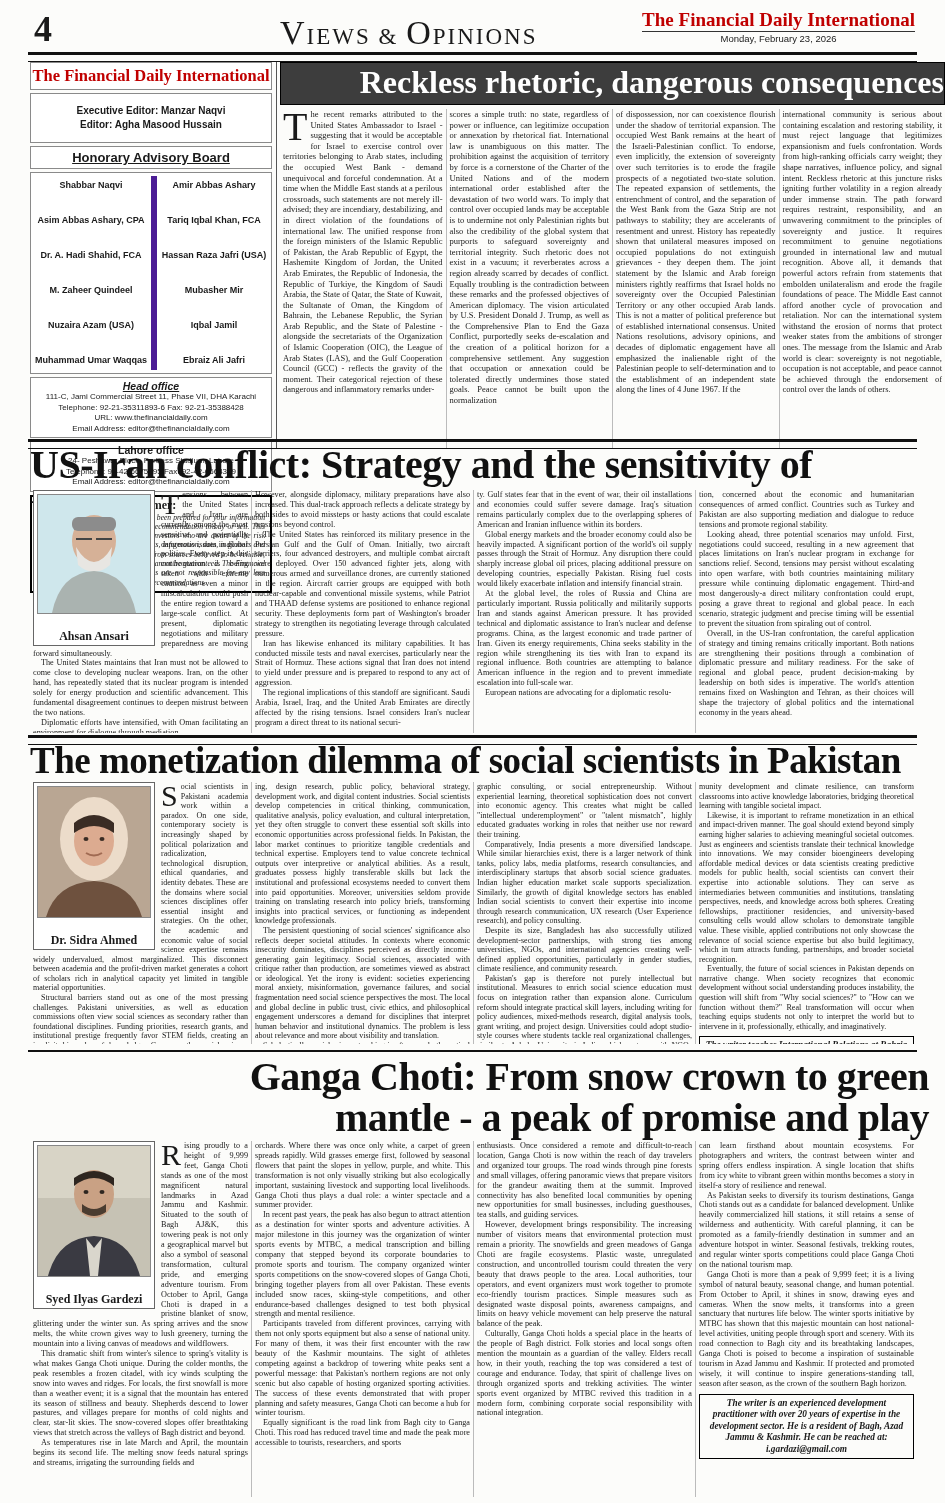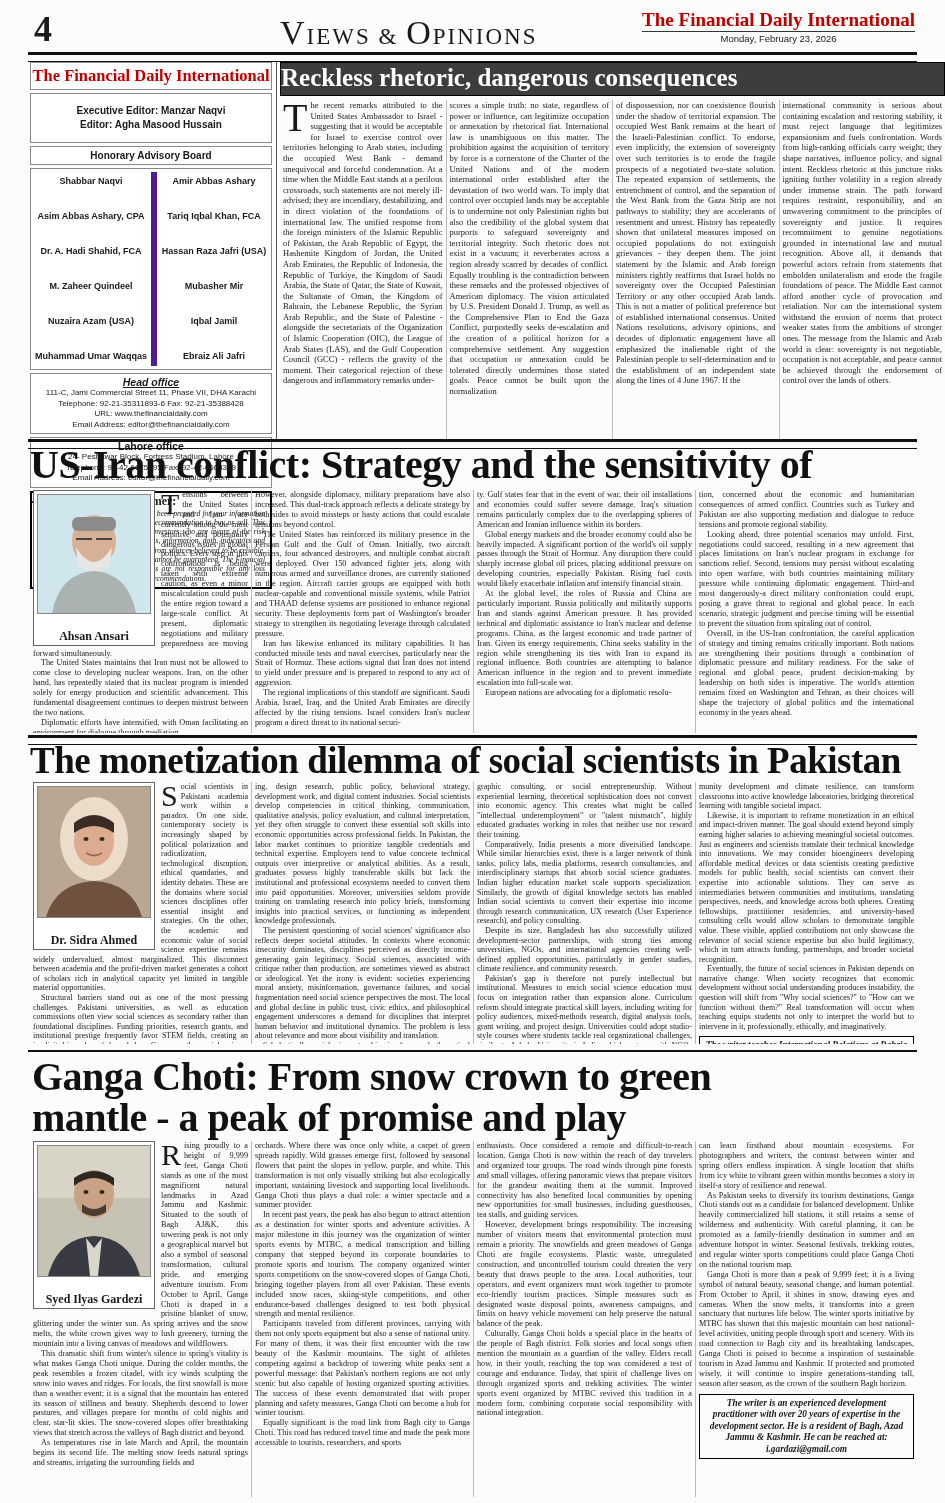--- a/index.html
+++ b/index.html
@@ -16,35 +16,35 @@
             border-top:1px solid #333;margin-top:1px;padding-top:1px;}
   .rule-double{position:absolute;left:28px;width:889px;height:6px;
                border-top:3px solid #111;border-bottom:1px solid #111;}
   .r1{top:52px;} .r2{top:439px;} .r3{top:735px;} .r4{top:1050px;height:3px;border-bottom:none;border-top:2px solid #111;}
   
   .mast{position:absolute;left:30px;top:62px;width:242px;display:flex;flex-direction:column;gap:3px;
         font-family:"Liberation Sans",sans-serif;}
   .mbox{border:1px solid #8a8a8a;background:#fff;text-align:center;}
   .mast-title{color:#c00000;font-family:"Liberation Serif",serif;font-weight:bold;font-size:16.5px;padding:3px 0;}
   .mast-editors{font-weight:bold;font-size:10px;line-height:14px;padding:10px 0;}
-  .mast-board-title{font-weight:bold;font-size:10px;padding:3px 0;}
+  .mast-board-title{font-weight:bold;font-size:13px;text-decoration:underline;padding:3px 0;}
   .board{display:grid;grid-template-columns:1fr 1fr;padding:3px 0;}
   .board .bcolm{display:flex;flex-direction:column;gap:16px;}
   .board .bcolm + .bcolm{border-left:6px solid #4c1d95;}
   .board .name{font-weight:bold;font-size:9px;line-height:19px;}
   .office-title{font-weight:bold;font-size:10.5px;text-decoration:underline;padding-top:2px;font-style:italic;}
   .office-title2{font-weight:bold;font-size:10.5px;padding-top:2px;}
   .office-line{font-size:8px;line-height:10.5px;}
   .office{padding-bottom:3px;}
   .disc{border:2px solid #000;text-align:left;padding:1px 5px 4px;}
   .disc-title{font-family:"Liberation Serif",serif;font-weight:bold;font-size:12px;text-align:center;}
   .disc-text{font-family:"Liberation Serif",serif;font-style:italic;font-size:7.6px;line-height:9.3px;text-align:justify;}
   
   .bar-headline{background:#3d3d3d;border:1px solid #000;color:#fff;font-weight:bold;
-                font-size:25px;text-align:left;padding:1px 0 3px;}
+                font-size:32px;text-align:right;padding:1px 0 3px;}
   .big-headline{font-weight:bold;color:#111;letter-spacing:-0.5px;}
   .cols{display:flex;}
   .bcol{overflow:hidden;text-align:justify;}
   .bcol + .bcol{border-left:1px solid #bbb;}
   .bcol p{margin:0;text-indent:8px;}
   .bcol p.noind{text-indent:0;}
   .dropcap{float:left;font-size:30px;line-height:25px;padding:1px 3px 0 0;}
   .dropcap.huge{font-size:40px;line-height:33px;}
   .photo-card{float:left;border:1px solid #666;background:#fff;padding:3px;margin:0 6px 2px 0;}
   .photo-card .ph{display:block;border:1px solid #888;}
@@ -57,21 +57,21 @@
   .reckless .bcol{width:160px;padding:0 3px;font-size:8.5px;line-height:10.6px;}
   
   .usiran-h{position:absolute;left:30px;top:444px;width:889px;font-size:40px;line-height:42px;}
   .usiran{position:absolute;left:30px;top:490px;width:887px;height:243px;}
   .usiran .bcol{width:215px;padding:0 3px;font-size:8.2px;line-height:9.9px;}
   
   .monet-h{position:absolute;left:30px;top:741px;width:889px;font-size:37px;line-height:39px;}
   .monet{position:absolute;left:30px;top:782px;width:887px;height:262px;}
   .monet .bcol{width:215px;padding:0 3px;font-size:8.0px;line-height:9.6px;}
   
-  .ganga-h{position:absolute;left:32px;top:1056px;width:885px;font-size:40px;line-height:41px;text-align:left;}
+  .ganga-h{position:absolute;left:44px;top:1056px;width:885px;font-size:40px;line-height:41px;text-align:right;}
   .ganga{position:absolute;left:30px;top:1141px;width:887px;height:356px;}
   .ganga .bcol{width:215px;padding:0 3px;font-size:8.2px;line-height:9.9px;}
 </style>
 </head>
 <body>
 
 <div class="page">
 
   <div class="hdr">
     <div class="hdr-page">4</div>

